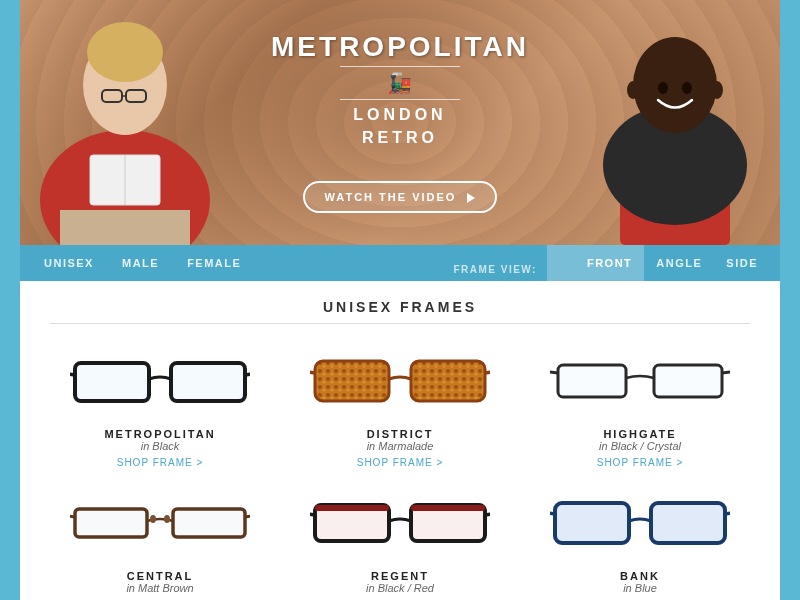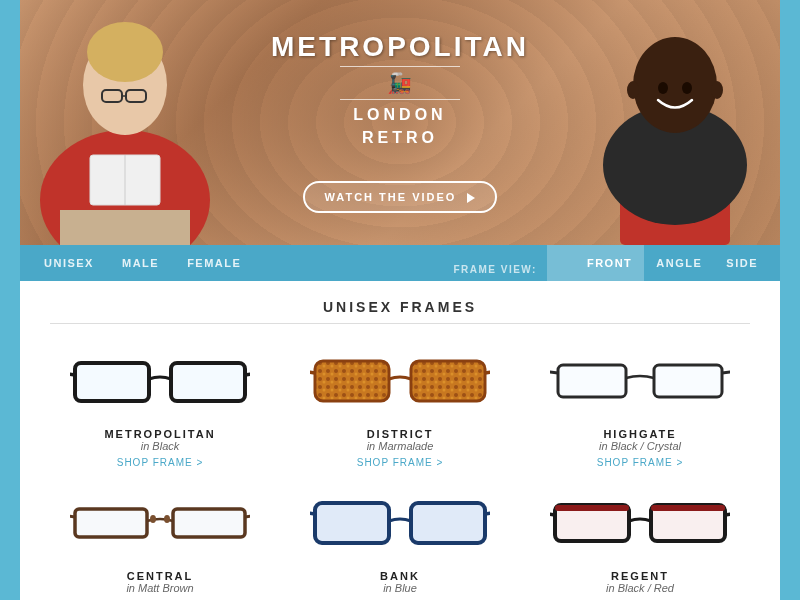--- a/index.html
+++ b/index.html
@@ -366,45 +366,45 @@
           </svg>
         </div>
         <div class="frame-name">CENTRAL</div>
         <div class="frame-color">in Matt Brown</div>
 
       </div>
 
       <div class="frame-card">
         <div class="frame-img">
           <svg width="180" height="70" viewBox="0 0 180 70">
+            <rect x="5" y="18" width="74" height="36" rx="6" fill="rgba(200,100,100,0.1)" stroke="#1a1a1a" stroke-width="4"></rect>
+            <rect x="101" y="18" width="74" height="36" rx="6" fill="rgba(200,100,100,0.1)" stroke="#1a1a1a" stroke-width="4"></rect>
+
+            <rect x="5" y="18" width="74" height="6" rx="3" fill="#8b1a1a"></rect>
+            <rect x="101" y="18" width="74" height="6" rx="3" fill="#8b1a1a"></rect>
+            <path d="M79,34 Q90,30 101,34" fill="none" stroke="#1a1a1a" stroke-width="3"></path>
+            <line x1="5" y1="28" x2="-10" y2="26" stroke="#1a1a1a" stroke-width="3.5"></line>
+            <line x1="175" y1="28" x2="190" y2="26" stroke="#1a1a1a" stroke-width="3.5"></line>
+          </svg>
+        </div>
+        <div class="frame-name">REGENT</div>
+        <div class="frame-color">in Black / Red</div>
+
+      </div>
+
+      <div class="frame-card">
+        <div class="frame-img">
+          <svg width="180" height="70" viewBox="0 0 180 70">
             <rect x="5" y="16" width="74" height="40" rx="7" fill="rgba(100,150,220,0.2)" stroke="#1a3a6a" stroke-width="4"></rect>
             <rect x="101" y="16" width="74" height="40" rx="7" fill="rgba(100,150,220,0.2)" stroke="#1a3a6a" stroke-width="4"></rect>
             <path d="M79,34 Q90,30 101,34" fill="none" stroke="#1a3a6a" stroke-width="3"></path>
             <line x1="5" y1="27" x2="-10" y2="25" stroke="#1a3a6a" stroke-width="3.5"></line>
             <line x1="175" y1="27" x2="190" y2="25" stroke="#1a3a6a" stroke-width="3.5"></line>
           </svg>
         </div>
         <div class="frame-name">BANK</div>
         <div class="frame-color">in Blue</div>
 
       </div>
 
-      <div class="frame-card">
-        <div class="frame-img">
-          <svg width="180" height="70" viewBox="0 0 180 70">
-            <rect x="5" y="18" width="74" height="36" rx="6" fill="rgba(200,100,100,0.1)" stroke="#1a1a1a" stroke-width="4"></rect>
-            <rect x="101" y="18" width="74" height="36" rx="6" fill="rgba(200,100,100,0.1)" stroke="#1a1a1a" stroke-width="4"></rect>
-
-            <rect x="5" y="18" width="74" height="6" rx="3" fill="#8b1a1a"></rect>
-            <rect x="101" y="18" width="74" height="6" rx="3" fill="#8b1a1a"></rect>
-            <path d="M79,34 Q90,30 101,34" fill="none" stroke="#1a1a1a" stroke-width="3"></path>
-            <line x1="5" y1="28" x2="-10" y2="26" stroke="#1a1a1a" stroke-width="3.5"></line>
-            <line x1="175" y1="28" x2="190" y2="26" stroke="#1a1a1a" stroke-width="3.5"></line>
-          </svg>
-        </div>
-        <div class="frame-name">REGENT</div>
-        <div class="frame-color">in Black / Red</div>
-
-      </div>
-
     </div>
   </div>
 </div>
 
 </body></html>

